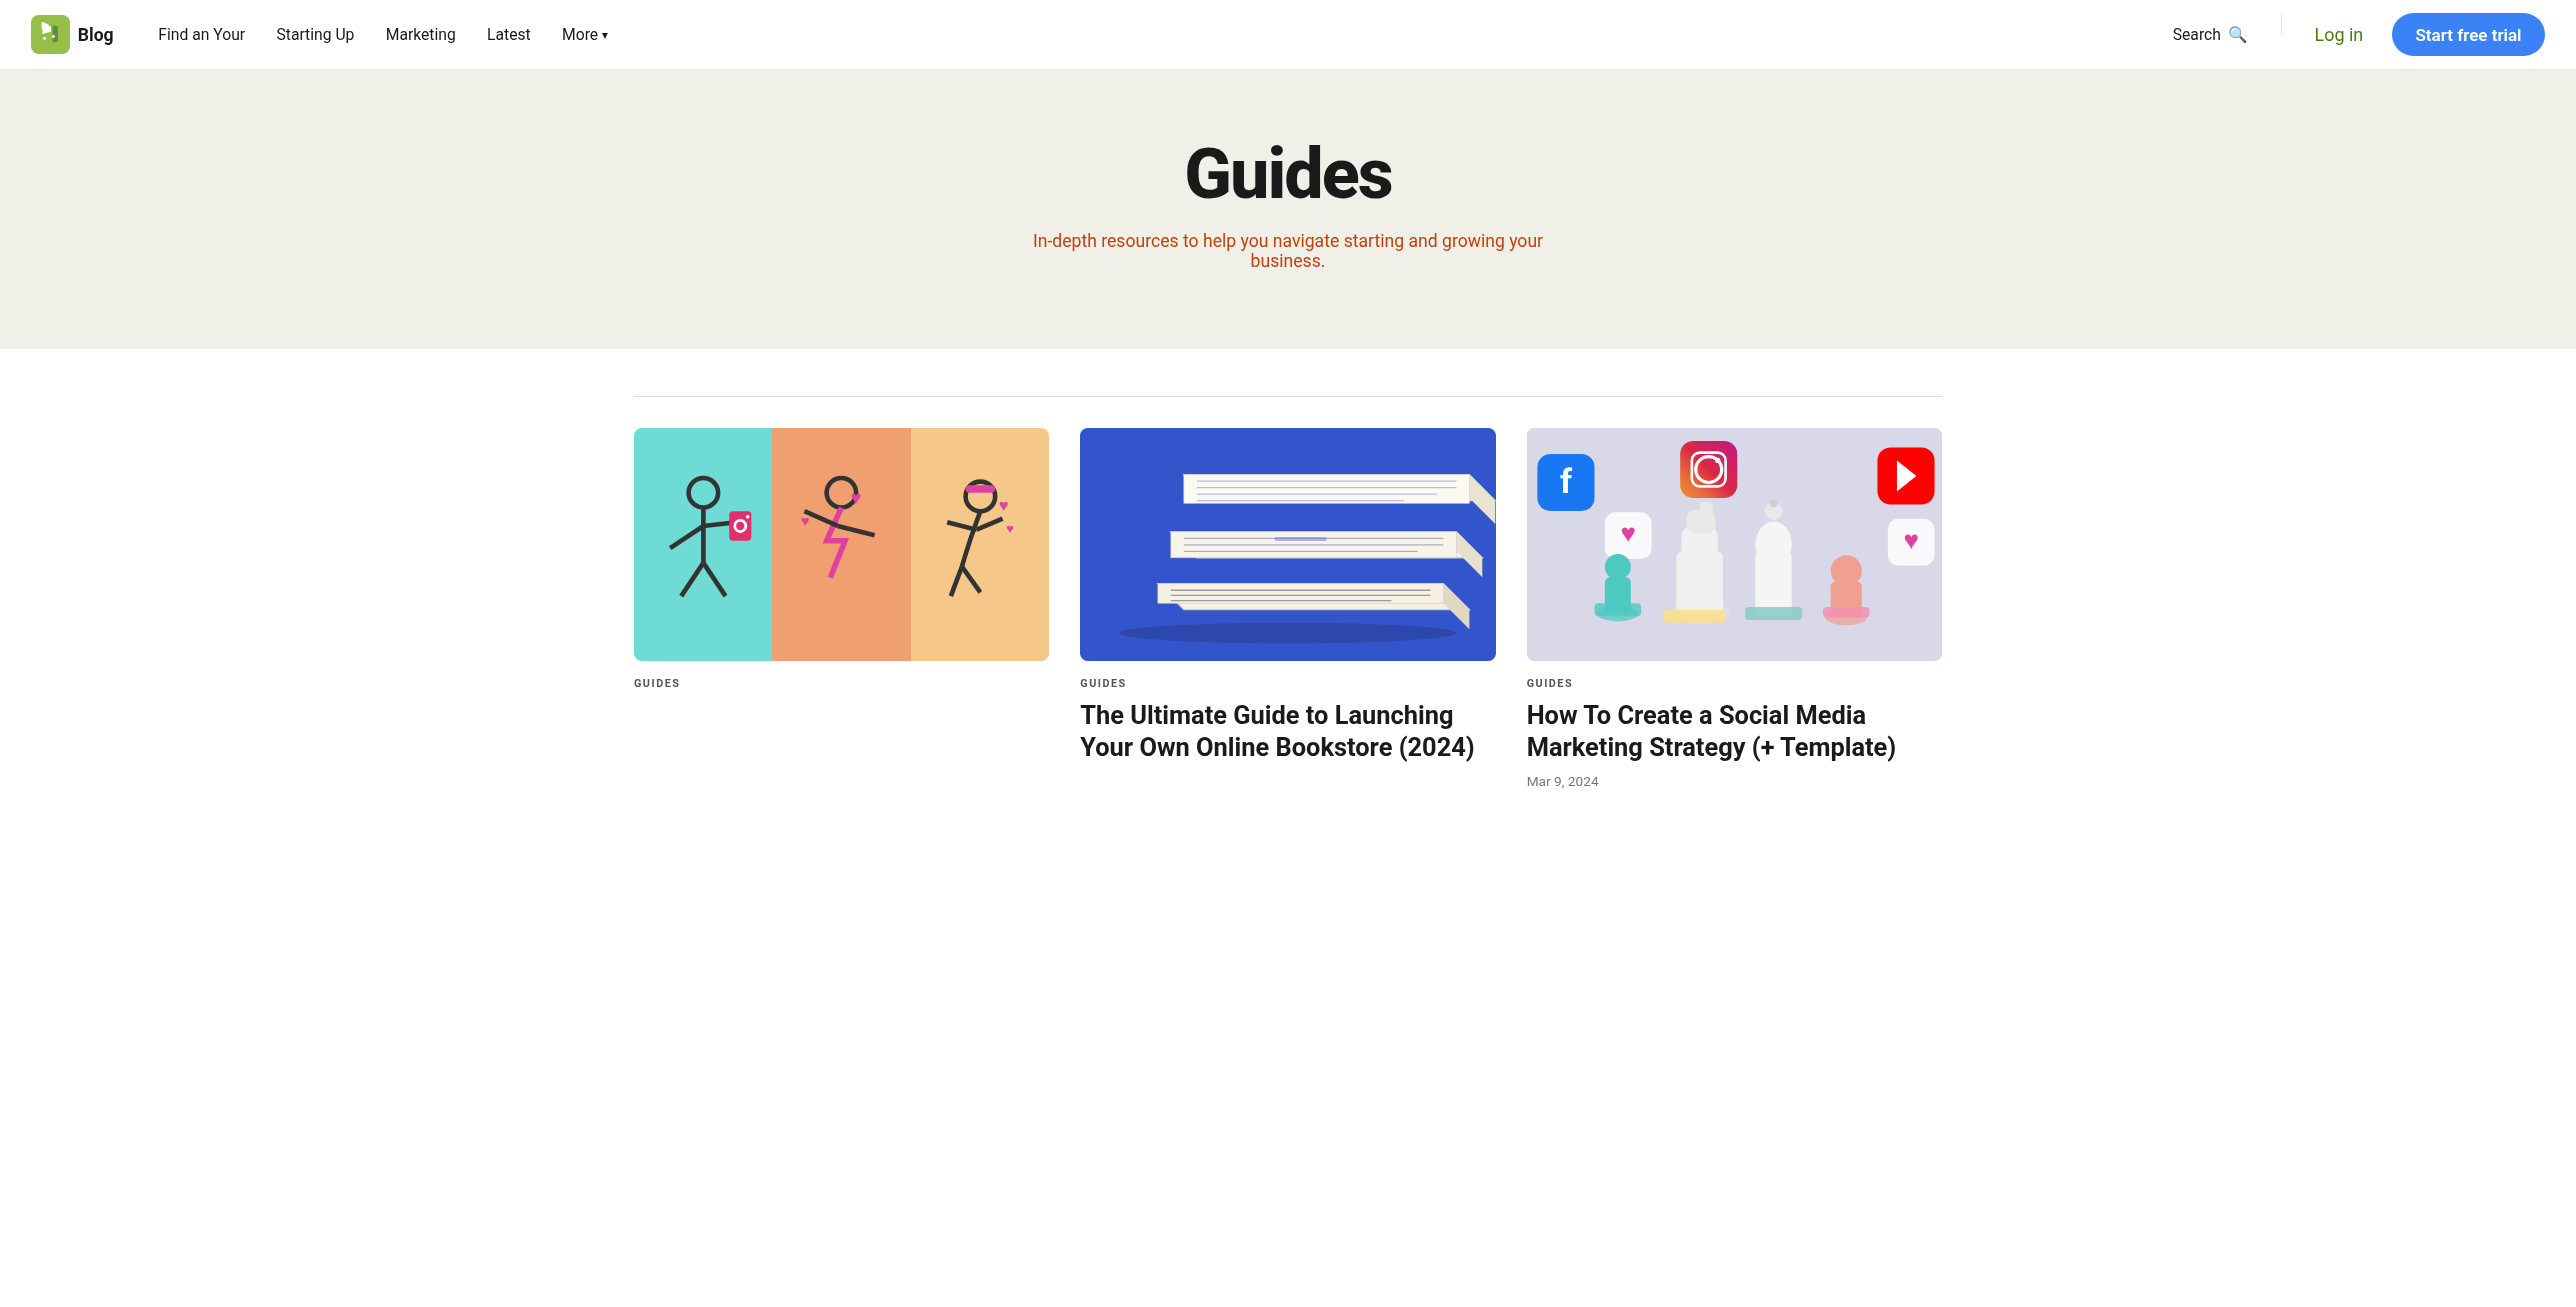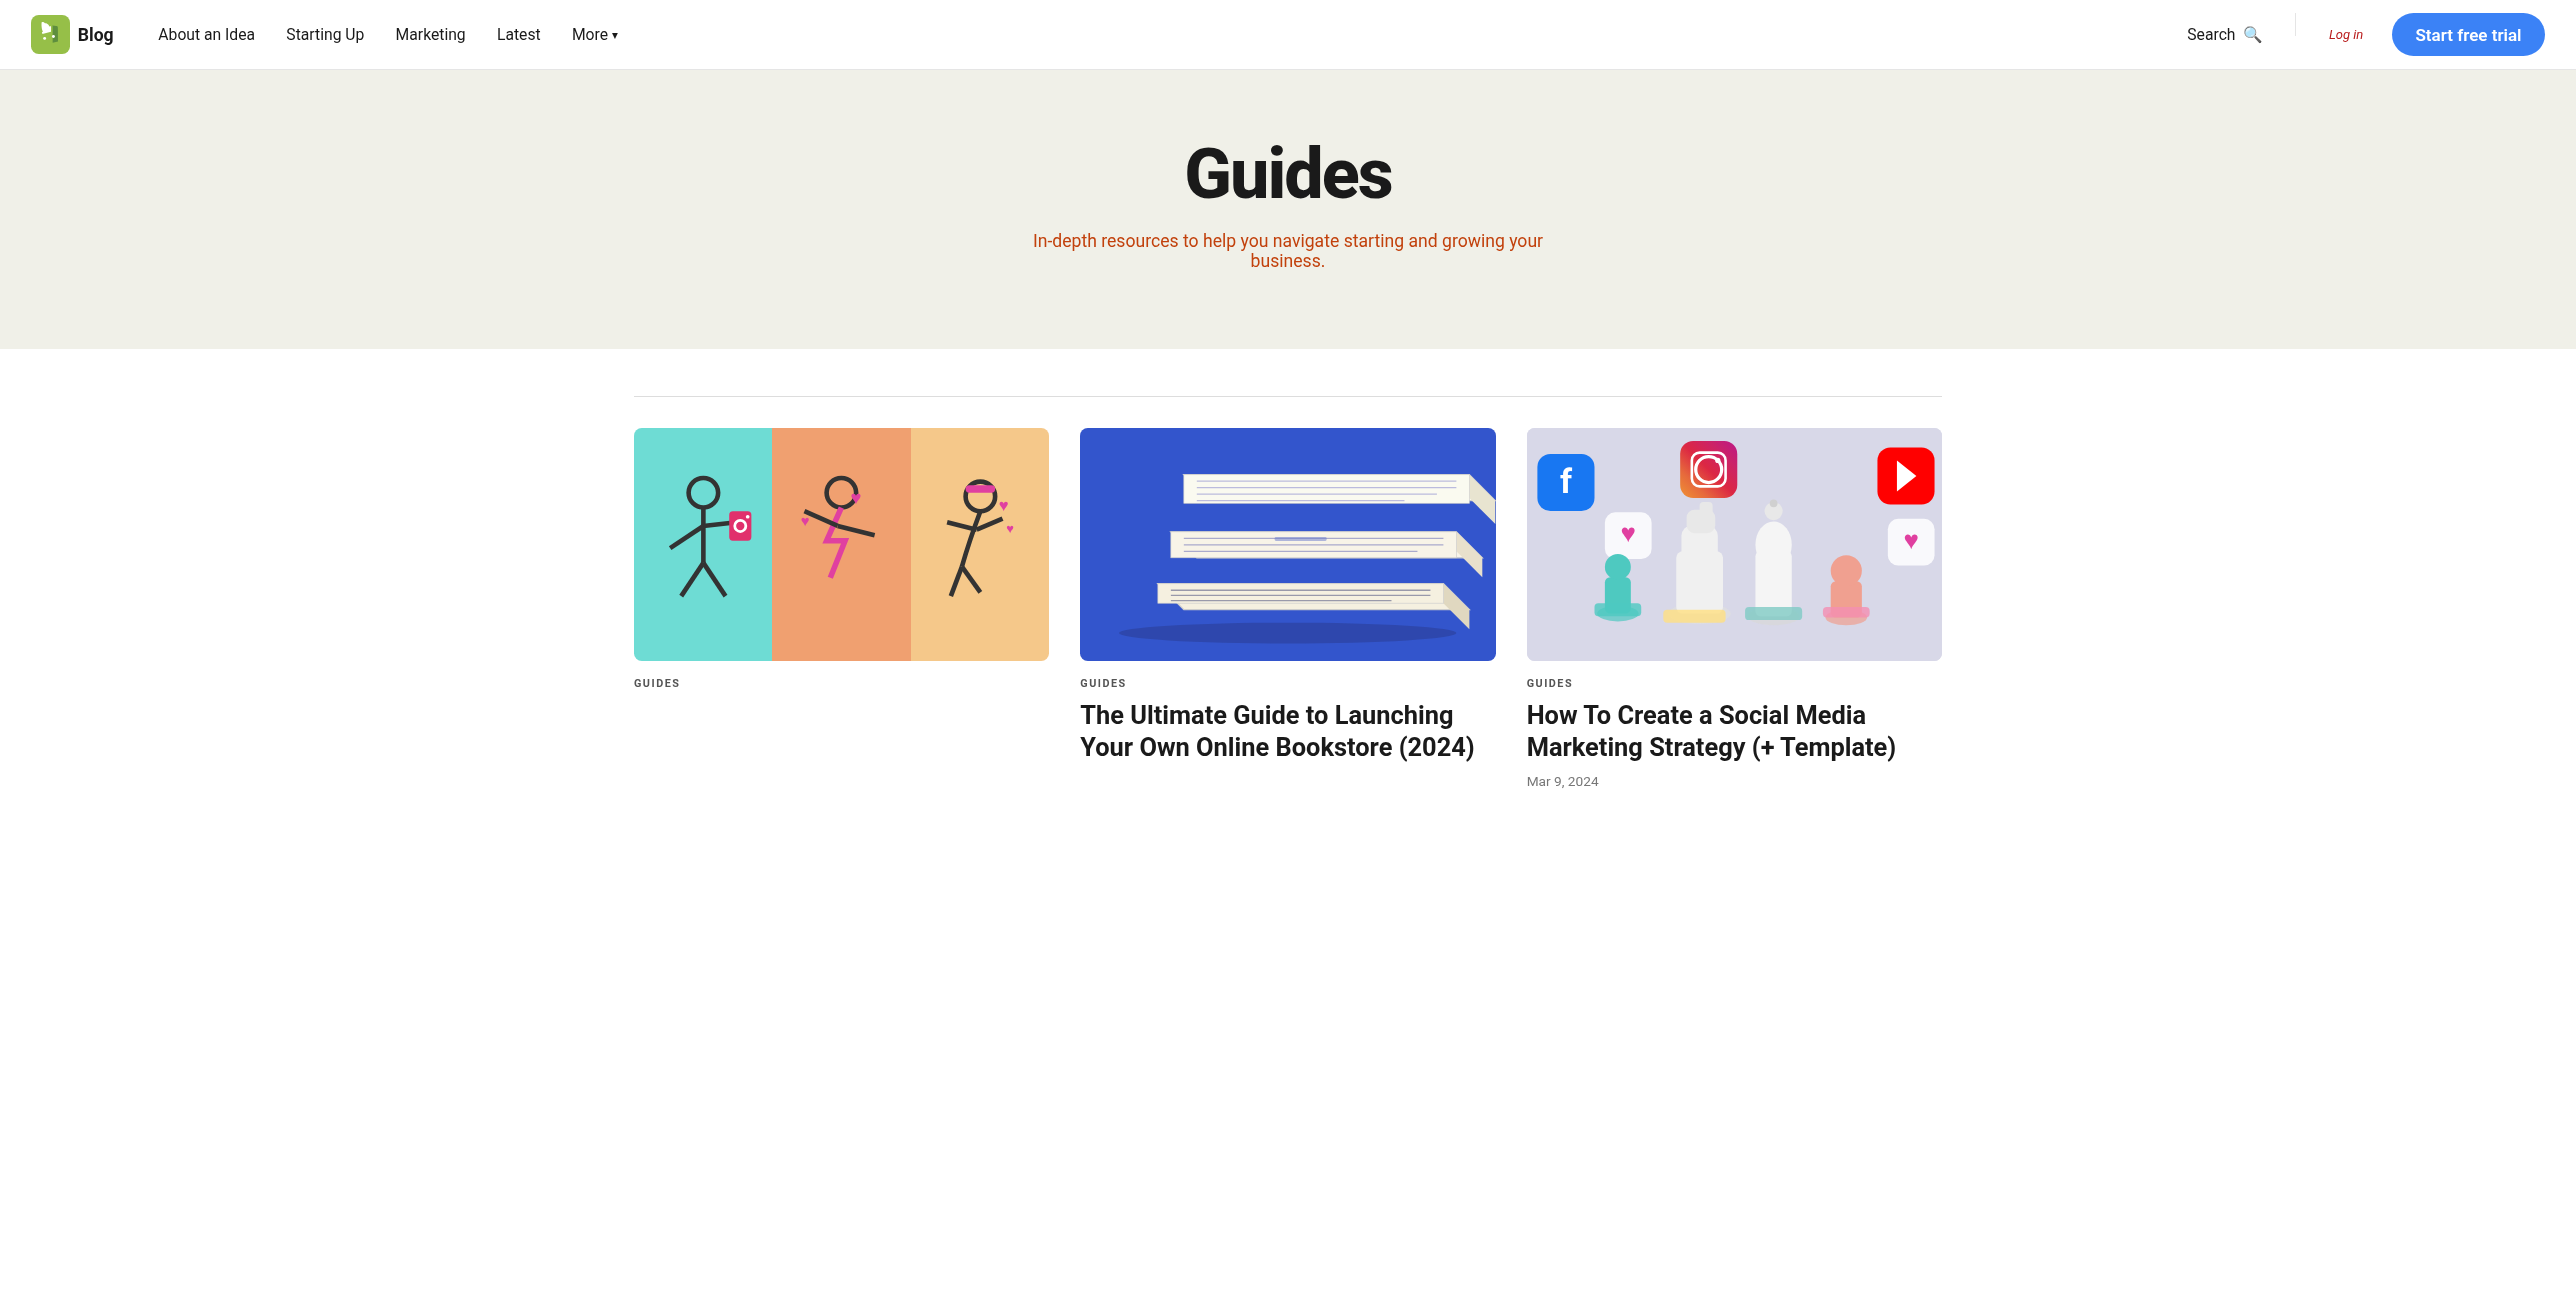--- a/index.html
+++ b/index.html
@@ -92,29 +92,28 @@
     }
 
     .nav-divider {
       width: 1px;
       height: 23.5px;
       background: #e5e5e5;
       margin: 0 3.9px;
     }
 
     .nav-login {
-      font-size: 13px;
-      color: #b91c1c;
+      font-size: 18px;
+      color: #4d7c0f;
       background: none;
       border: none;
       padding: 7.8px 13.7px;
       border-radius: 5.9px;
       cursor: pointer;
       font-family: inherit;
-      font-style: italic;
     }
 
     .nav-cta {
       background: #3b82f6;
       color: #fff;
       border: none;
       padding: 11.7px 23.5px;
       border-radius: 49px;
       font-size: 17px;
       font-weight: 600;
@@ -257,21 +256,21 @@
       <rect width="40" height="40" rx="8" fill="#96BF48"></rect>
       <path d="M27.5 12.5c-.1-.8-.8-1.2-1.3-1.2s-3-.2-3-.2-.7-.7-1-.9v18.3l5.5-1.4s-0.1-14.2-.2-14.6z" fill="#5E8E3E"></path>
       <path d="M20.5 11.2s-.7.2-1.8.5c-.2-.5-.4-1.1-.8-1.6-.8-1.1-1.9-1.7-3.2-1.7-.1 0-.2 0-.3 0-.1-.1-.2-.2-.3-.3-1.4-1.5-3.2-.5-3.2-.5s-.6 5.5 1.3 9.5c-.6.2-1 .3-1 .3l.5 2.2 8.8-2.3V11.2z" fill="white"></path>
       <ellipse cx="14" cy="24" rx="1.5" ry="1.5" fill="white"></ellipse>
       <ellipse cx="23" cy="22" rx="1.5" ry="1.5" fill="white"></ellipse>
     </svg>
     <span class="nav-blog-label">Blog</span>
   </a>
 
   <div class="nav-links">
-    <button class="nav-link">About an Idea</button>
+    <button class="nav-link">Find an Your</button>
     <button class="nav-link">Starting Up</button>
     <button class="nav-link">Marketing</button>
     <button class="nav-link">Latest</button>
     <button class="nav-link nav-link-more">
       <span>More</span>
       <span class="chevron-down">▾</span>
     </button>
   </div>
 
   <div class="nav-right">

